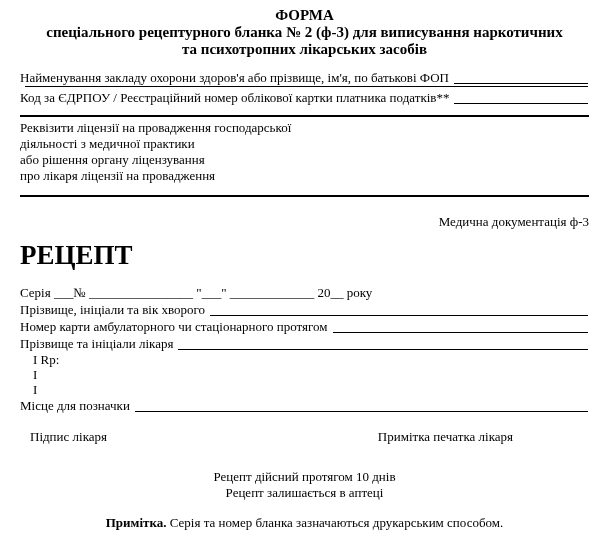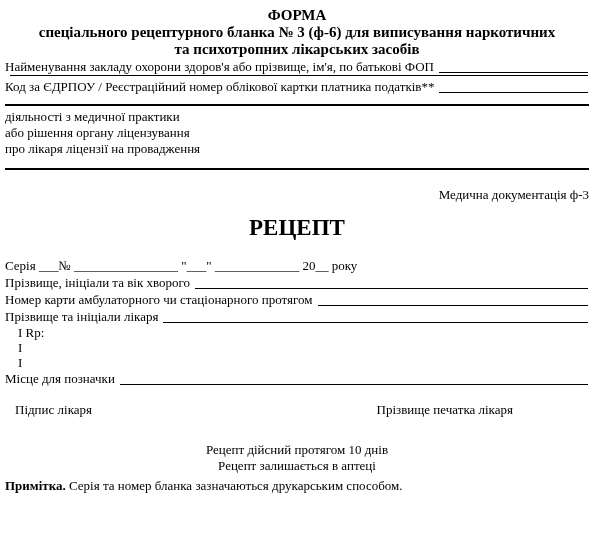--- a/index.html
+++ b/index.html
@@ -4,80 +4,81 @@
 <style>
   html, body { margin: 0; padding: 0; }
   body {
     width: 600px; height: 555px;
     background: #ffffff;
     color: #000000;
     font-family: "Liberation Serif", "DejaVu Serif", serif;
     font-size: 13px;
     overflow: hidden;
   }
-  .page { box-sizing: border-box; width: 600px; height: 555px; padding: 7px 11px 0 5px; }
+  .page { box-sizing: border-box; width: 600px; height: 555px; padding: 7px 11px 0 20px; }
 
   .hdr { text-align: center; font-weight: bold; font-size: 15px; line-height: 17px; }
 
-  .fields { }
+  .fields { margin-top: 11px; }
   .field-line { display: flex; line-height: 17px; white-space: nowrap; }
   .field-label { flex: 0 0 auto; }
   .field-fill { flex: 1 1 auto; border-bottom: 1px solid #000; margin: 0 1px 2px 5px; min-width: 20px; }
 
   .rule { border: none; border-top: 2px solid #000; height: 0; margin: 0; }
   .rule1 { margin-top: 9px; }
   .rule2 { margin-top: 11px; }
 
   .license { margin-top: 3px; }
   .license div { line-height: 16px; }
 
   .doc-ref { margin-top: 16px; text-align: right; line-height: 17px; }
 
-  .title { margin-top: 10px; text-align: center; font-weight: bold; font-size: 23px; line-height: 30px; }
+  .title { margin-top: 10px; text-align: left; font-weight: bold; font-size: 27px; line-height: 30px; }
 
   .series { margin-top: 14px; line-height: 17px; white-space: nowrap; }
 
   .rp { line-height: 15px; padding-left: 13px; }
 
   .sig-row { display: flex; justify-content: space-between; margin-top: 14px; padding-left: 10px; padding-right: 76px; line-height: 17px; align-items: center; }
 
   .validity { margin-top: 24px; text-align: center; }
   .validity div { line-height: 16px; }
 
-  .note { margin-top: 3px; line-height: 17px; }
+  .note { margin-top: 13px; line-height: 17px; text-align: center; }
   .note b { font-weight: bold; }
 </style>
 </head>
 <body>
 
 <div class="page">
 
   <div class="hdr">
     <div>ФОРМА</div>
-    <div>спеціального рецептурного бланка № 3 (ф-6) для виписування наркотичних</div>
+    <div>спеціального рецептурного бланка № 2 (ф-3) для виписування наркотичних</div>
     <div>та психотропних лікарських засобів</div>
   </div>
 
   <div class="fields">
     <div class="field-line">
       <span class="field-label">Найменування закладу охорони здоров'я або прізвище, ім'я, по батькові ФОП</span>
       <span class="field-fill"></span>
     </div>
     <div class="field-line">
       <span class="field-fill"></span>
     </div>
     <div class="field-line">
       <span class="field-label">Код за ЄДРПОУ / Реєстраційний номер облікової картки платника податків**</span>
       <span class="field-fill"></span>
     </div>
   </div>
 
   <hr class="rule rule1">
 
   <div class="license">
+    <div>Реквізити ліцензії на провадження господарської</div>
     <div>діяльності з медичної практики</div>
     <div>або рішення органу ліцензування</div>
     <div>про лікаря ліцензії на провадження</div>
   </div>
 
   <hr class="rule rule2">
 
   <div class="doc-ref">Медична документація ф-3</div>
 
   <div class="title">РЕЦЕПТ</div>
@@ -101,21 +102,21 @@
   <div class="rp">І</div>
   <div class="rp">І</div>
 
   <div class="field-line">
     <span class="field-label">Місце для позначки</span>
     <span class="field-fill"></span>
   </div>
 
   <div class="sig-row">
     <span>Підпис лікаря</span>
-    <span>Прізвище печатка лікаря</span>
+    <span>Примітка печатка лікаря</span>
   </div>
 
   <div class="validity">
     <div>Рецепт дійсний протягом 10 днів</div>
     <div>Рецепт залишається в аптеці</div>
   </div>
 
   <div class="note">
     <b>Примітка.</b>
     <span>Серія та номер бланка зазначаються друкарським способом.</span>

